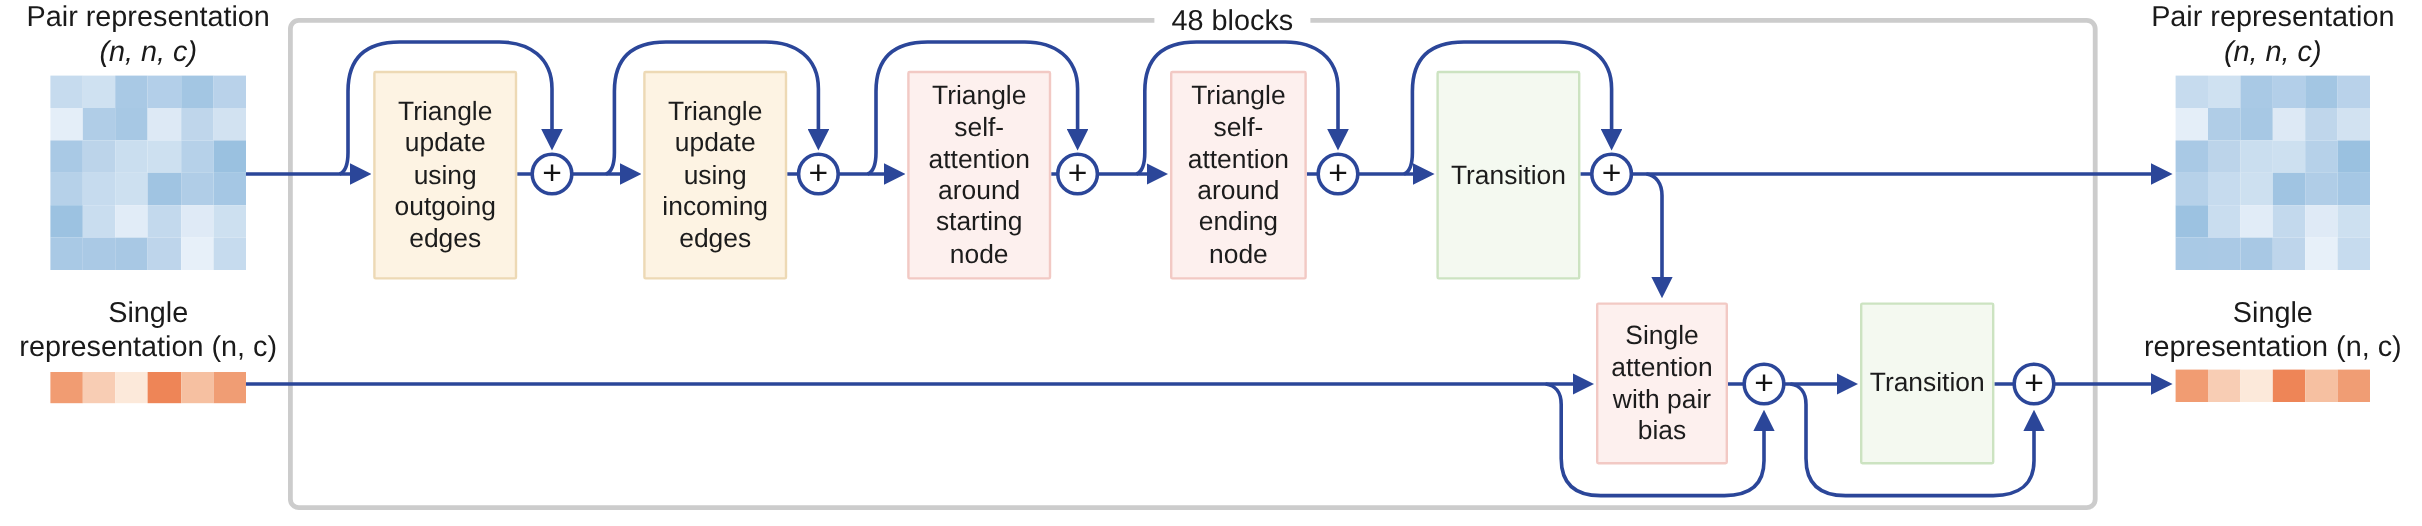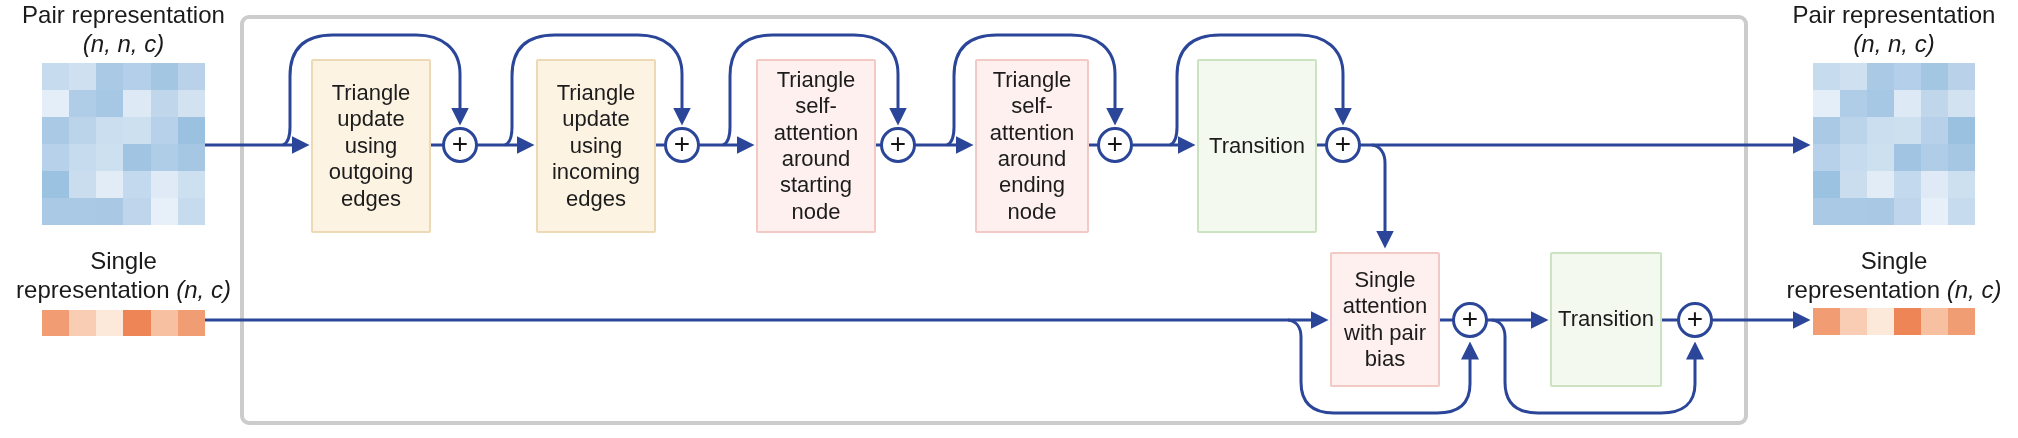--- a/index.html
+++ b/index.html
@@ -3,21 +3,21 @@
 <meta charset="utf-8">
 <style>
   html,body{margin:0;padding:0;background:#ffffff;}
   .canvas{
     position:relative;width:2018px;height:438px;background:#ffffff;
     font-family:"Liberation Sans",sans-serif;color:#1a1a1a;overflow:hidden;
   }
   .wires{position:absolute;left:0;top:0;z-index:1;}
   .io-label{position:absolute;z-index:3;text-align:center;font-size:24px;line-height:1.22;color:#1a1a1a;}
   .io-label .shape{font-style:italic;}
-  .shape-inline{font-style:italic;}
+  .shape-inline{}
   .heatmap{position:absolute;z-index:2;display:grid;}
   .strip{position:absolute;z-index:2;display:grid;}
   .box{
     position:absolute;z-index:4;display:flex;align-items:center;justify-content:center;
     text-align:center;font-size:22px;line-height:1.2;white-space:pre-line;
     border:2px solid;border-radius:2px;box-sizing:border-box;color:#1c1c1c;
   }
   .box.tan{background:#fdf3e3;border-color:#edd9b5;}
   .box.pink{background:#fdf0ee;border-color:#f2c9c4;}
   .box.green{background:#f4f9f0;border-color:#cce3c1;}
@@ -121,20 +121,21 @@
   </div>
   <div class="strip" style="left: 42px; top: 310px; width: 163px; height: 26px; grid-template-columns: repeat(6, 1fr);">
       <div style="background: rgb(241, 156, 114);"></div>
       <div style="background: rgb(248, 205, 180);"></div>
       <div style="background: rgb(252, 233, 218);"></div>
       <div style="background: rgb(238, 133, 87);"></div>
       <div style="background: rgb(246, 192, 161);"></div>
       <div style="background: rgb(240, 157, 116);"></div>
     </div>
 
+  <div class="blocks-label">48 blocks</div>
 
   <div class="box tan" style="left:311px;top:59px;width:120px;height:174px;">Triangle
 update
 using
 outgoing
 edges</div>
   <div class="box tan" style="left:536px;top:59px;width:120px;height:174px;">Triangle
 update
 using
 incoming

